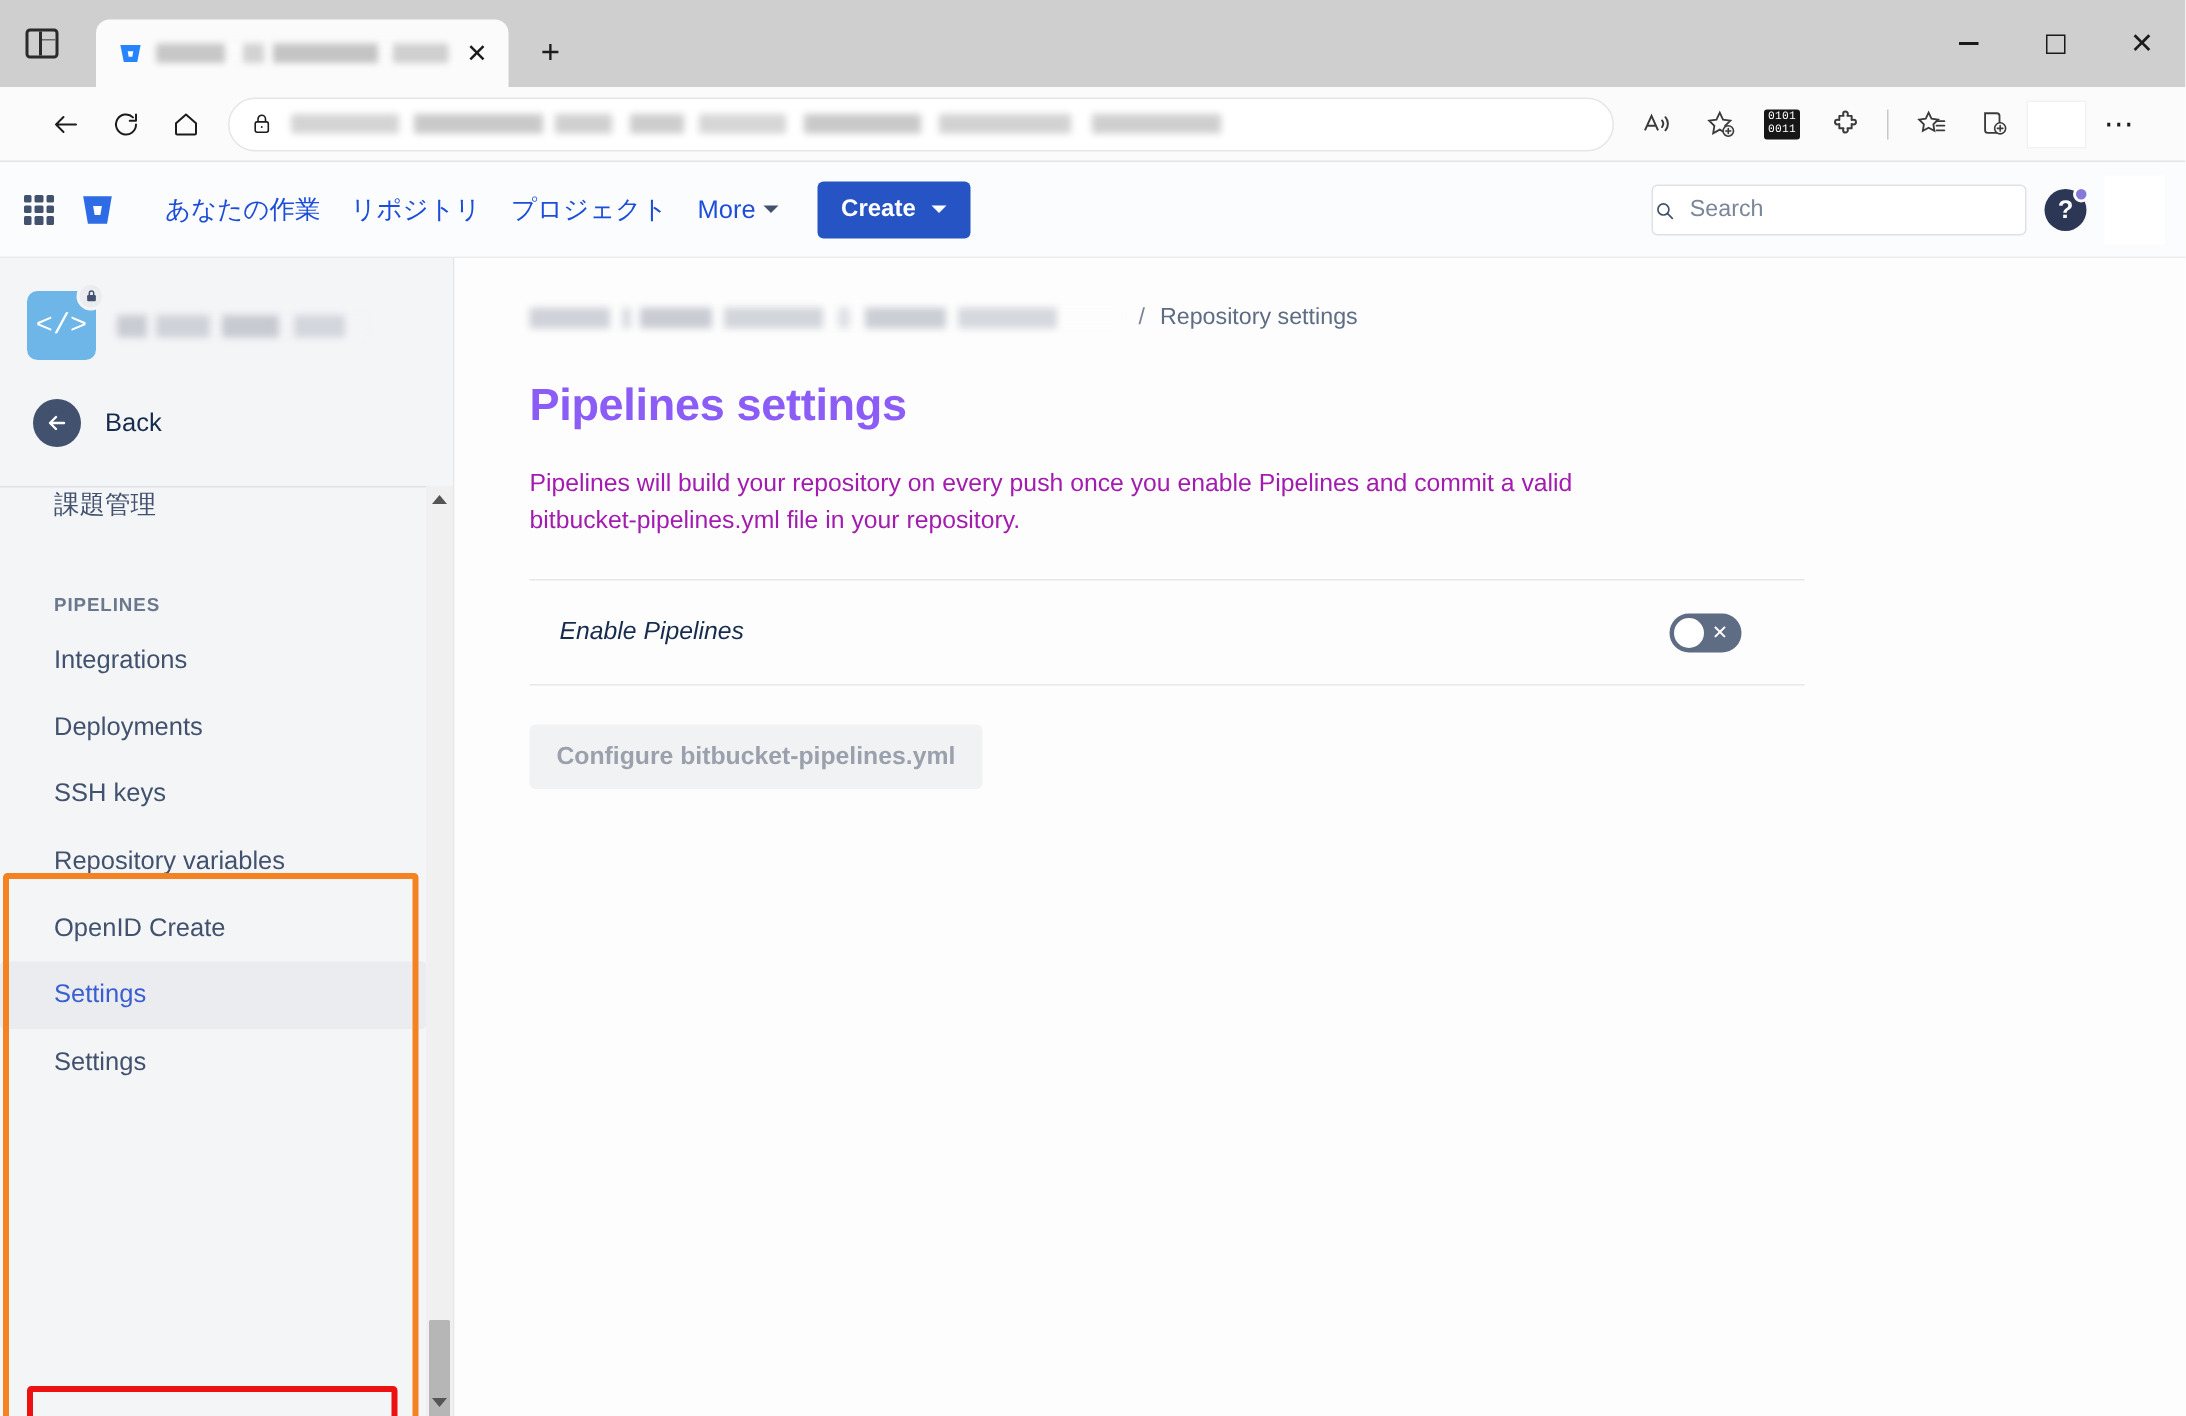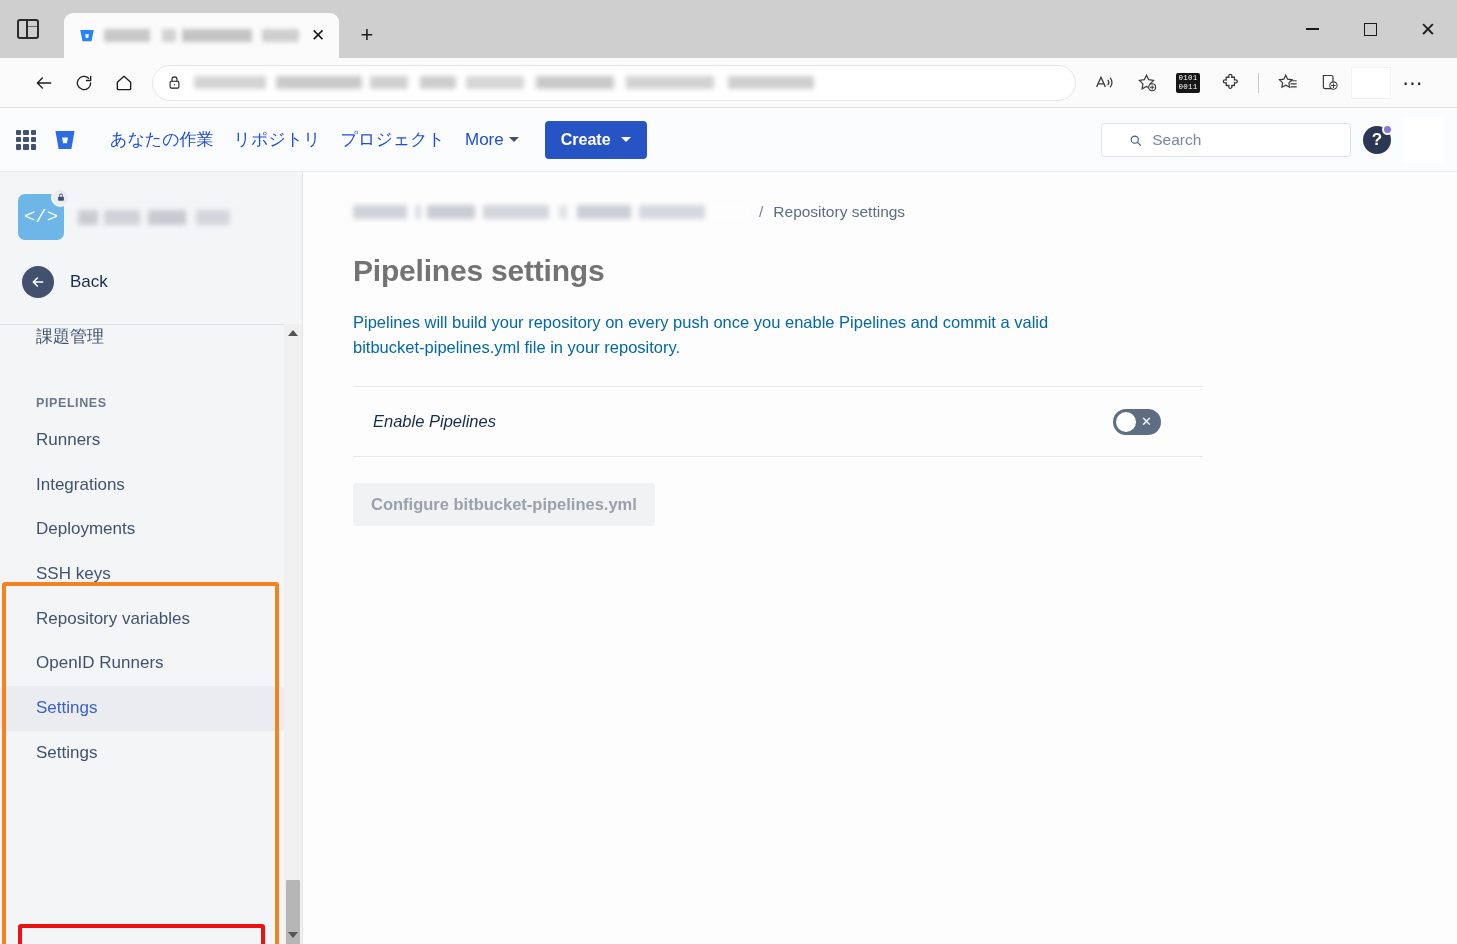--- a/index.html
+++ b/index.html
@@ -105,21 +105,21 @@
            border-top:5px solid #42526e; display:inline-block; }
   .caret.w { border-top-color:#ffffff; }
   .create-btn {
     background:#2754c5; color:#fff; font-size:16px; font-weight:700; height: 38px;
     border-radius: 4px; display:flex; align-items:center; gap:10px; padding: 0 16px;
     margin-left: 16px;
   }
   .app-right { position:absolute; right: 14px; top:0; height:64px; display:flex; align-items:center; gap:12px; }
   .search-box {
     width: 250px; height: 34px; border:1px solid #dfe1e6; border-radius: 4px; background:#fff;
-    display:flex; align-items:center; gap:10px; padding: 0 27px;
+    display:flex; align-items:center; gap:10px; padding: 0 1px;
   }
   .search-box input {
     border:none; outline:none; font-size:15.5px; color:#42526e; width:100%;
     font-family:"Liberation Sans", sans-serif; background:transparent;
   }
   .search-box input::placeholder { color:#7a869a; }
   .help-btn { position:relative; width:28px; height:28px; }
   .help-circle {
     width:28px; height:28px; border-radius:50%; background:#2c3655; color:#fff;
     font-size: 17px; font-weight:bold; display:flex; align-items:center; justify-content:center;
@@ -209,24 +209,24 @@
        #c9ccd3 74px 122px, #fdfdfd 122px 130px,
        #d2d5db 130px 196px, #fdfdfd 196px 206px,
        #dfe1e5 206px 214px, #fdfdfd 214px 224px,
        #cbced5 224px 278px, #fdfdfd 278px 286px,
        #d5d8de 286px 352px, #fdfdfd 352px 396px);
     filter: blur(2.6px);
   }
   .bc-sep { color:#7a869a; }
   .bc-current { color:#5e6c84; font-size:15.5px; }
   .page-title {
-    font-size: 30px; color:#737373; font-weight: 600; margin-top: 32px; letter-spacing:-0.2px;
+    font-size: 30px; color:#8b5cf6; font-weight: 600; margin-top: 32px; letter-spacing:-0.2px;
   }
   .desc {
-    font-size: 16.5px; color:#0369a1; margin-top: 22px; line-height: 1.52; max-width: 760px;
+    font-size: 16.5px; color:#a21caf; margin-top: 22px; line-height: 1.52; max-width: 760px;
   }
   .divider { height:1px; background:#e6e8ec; width: 850px; margin-top: 26px; }
   .toggle-row {
     width: 850px; height: 70px; display:flex; align-items:center; justify-content:space-between;
     border-bottom:1px solid #e6e8ec;
     font-style:italic;
   }
   .toggle-label { font-size: 16.5px; color:#172b4d; padding-left: 20px; }
   .toggle {
     width: 48px; height: 26px; border-radius: 13px; background:#5e6c84; position:relative;
@@ -420,26 +420,25 @@
           </svg>
         </div>
         <div class="back-label">Back</div>
       </div>
 
       <div class="nav-scroll">
         <div class="nav-inner">
           <div class="nav-section-title">課題管理</div>
 
           <div class="nav-group-head" style="margin-top:24px;">PIPELINES</div>
-          <div class="nav-item">Runners</div>
           <div class="nav-item">Integrations</div>
           <div class="nav-item">Deployments</div>
           <div class="nav-item">SSH keys</div>
           <div class="nav-item">Repository variables</div>
-          <div class="nav-item">OpenID Runners</div>
+          <div class="nav-item">OpenID Create</div>
           <div class="nav-item selected">Settings</div>
 
           <div class="nav-item">Settings</div>
         </div>
       </div>
 
       <div class="ann-orange"></div>
       <div class="ann-red"></div>
 
       <div class="sb-scroll">

